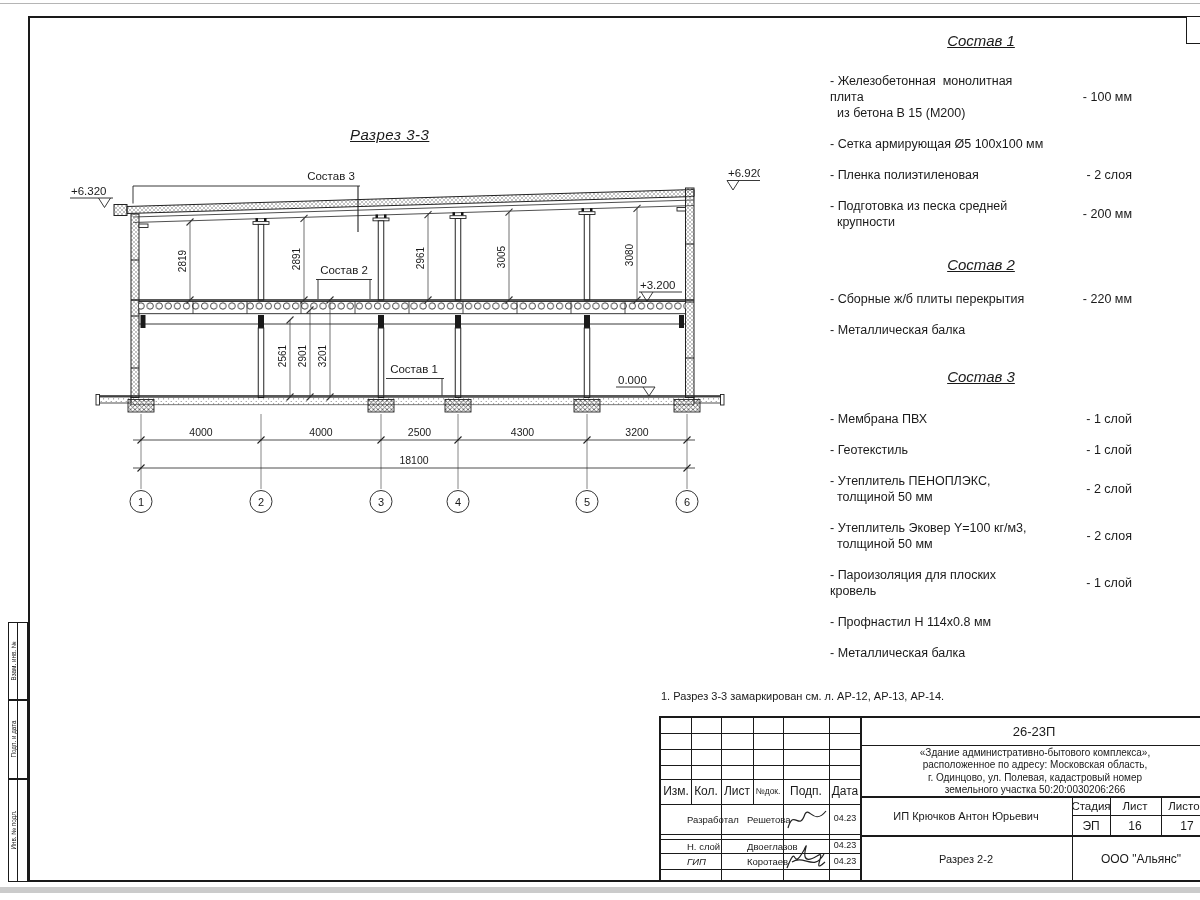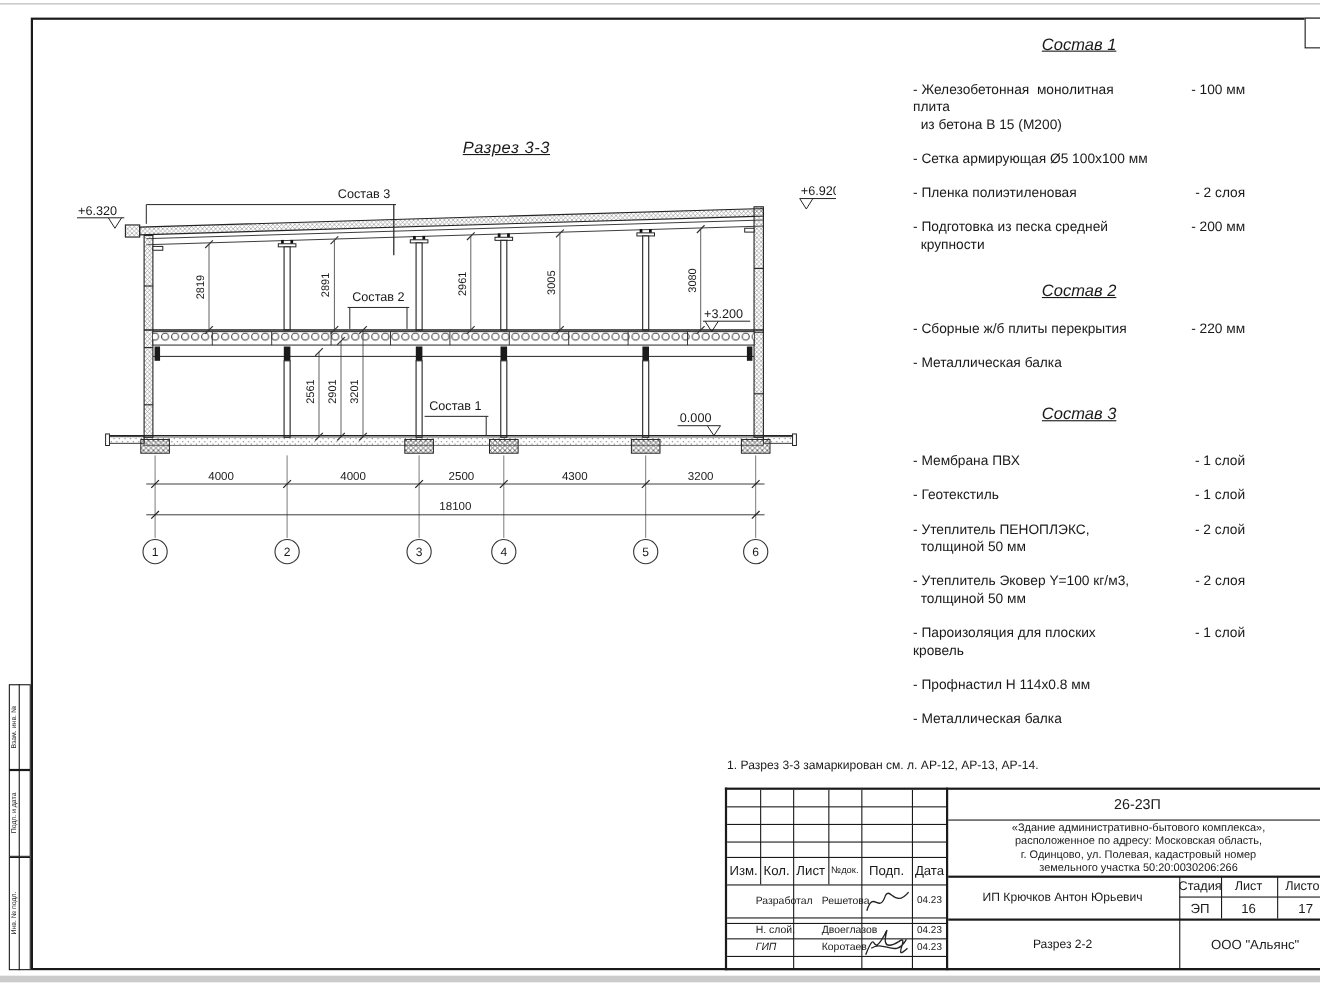--- a/index.html
+++ b/index.html
@@ -11,28 +11,28 @@
   
   .sheet-top-edge{left:0;top:3px;width:1200px;height:1px;background:#b5b5b5;}
   .sheet-bottom-shadow{left:0;top:887px;width:1200px;height:6px;background:#cbcbcb;}
   .main-frame{left:28px;top:16px;width:1190px;height:866px;border:2px solid #1a1a1a;box-sizing:border-box;}
   .corner-box{left:1186px;top:16px;width:40px;height:28px;border:1.5px solid #1a1a1a;box-sizing:border-box;background:#fff;}
   
   .ss-box{border:1.5px solid #1a1a1a;box-sizing:border-box;left:8px;width:20px;background:#fff;}
   .ss-div{left:17px;width:1px;background:#1a1a1a;}
   .ss-label{position:absolute;transform:translate(-50%,-50%) rotate(-90deg);font-size:6.3px;white-space:nowrap;color:#222;}
   
-  .dwg-title{left:350px;top:126px;width:150px;text-align:right;font-size:15px;font-style:italic;
+  .dwg-title{left:350px;top:126px;width:150px;text-align:left;font-size:15px;font-style:italic;
     text-decoration:underline;letter-spacing:0.5px;}
   
   .spec-panel{left:830px;top:32px;width:302px;}
   .spec-title{text-align:center;font-style:italic;font-size:15px;text-decoration:underline;margin:0;}
   .mt26{margin-top:26px;}.mt30{margin-top:30px;}
   .spec-list{margin-top:24px;}
-  .spec-item{display:flex;align-items:flex-start;margin-bottom:15px;font-size:12.5px;line-height:16px;gap:36px;}
+  .spec-item{display:flex;align-items:center;margin-bottom:15px;font-size:12.5px;line-height:16px;gap:36px;}
   .spec-name{flex:1;white-space:pre-wrap;}
   .spec-value{white-space:nowrap;margin-left:6px;}
   
   .note{left:661px;top:690px;font-size:11px;}
   
   .tb-h{position:absolute;height:1px;background:#1a1a1a;}
   .tb-v{position:absolute;width:1px;background:#1a1a1a;}
   .th{height:2px;}
   .tv{width:2px;}
   .tb-text{position:absolute;transform:translate(-50%,-50%);white-space:nowrap;font-size:11px;}

